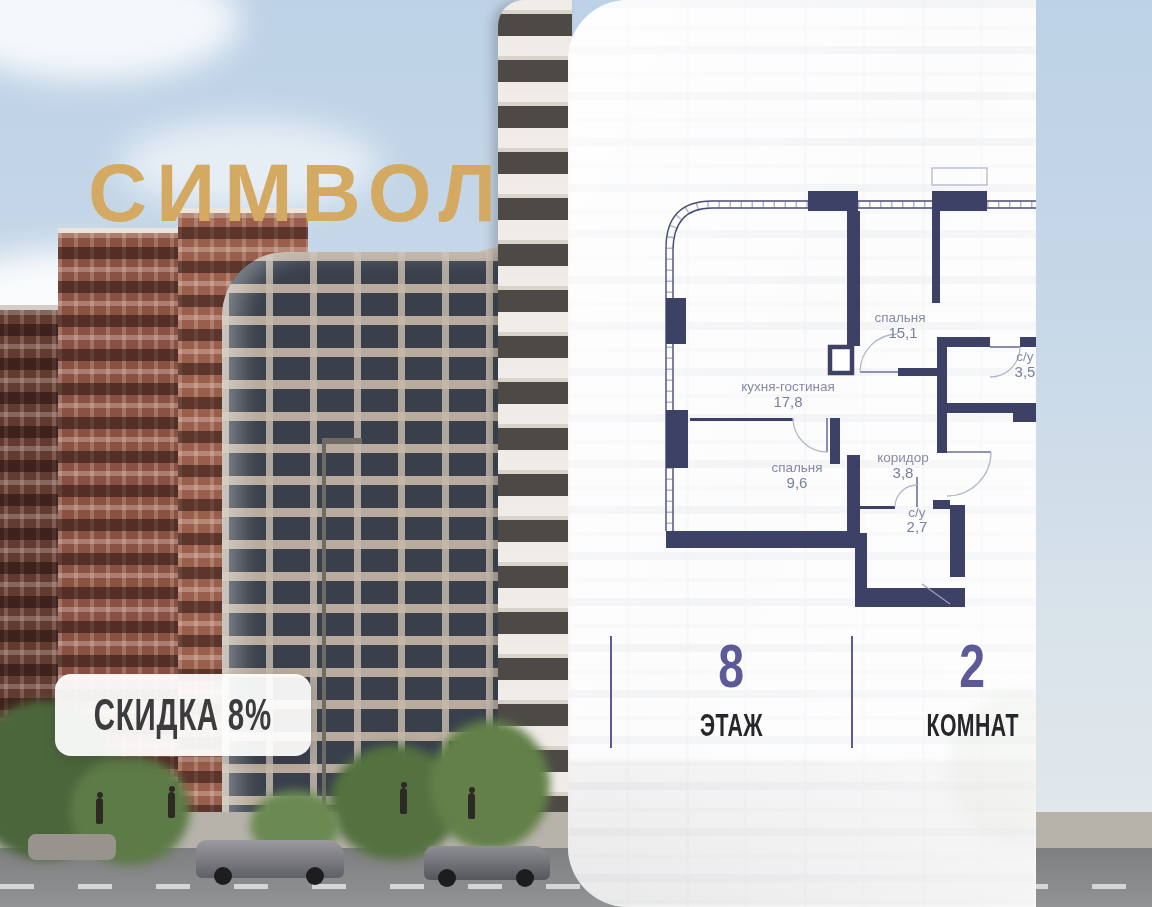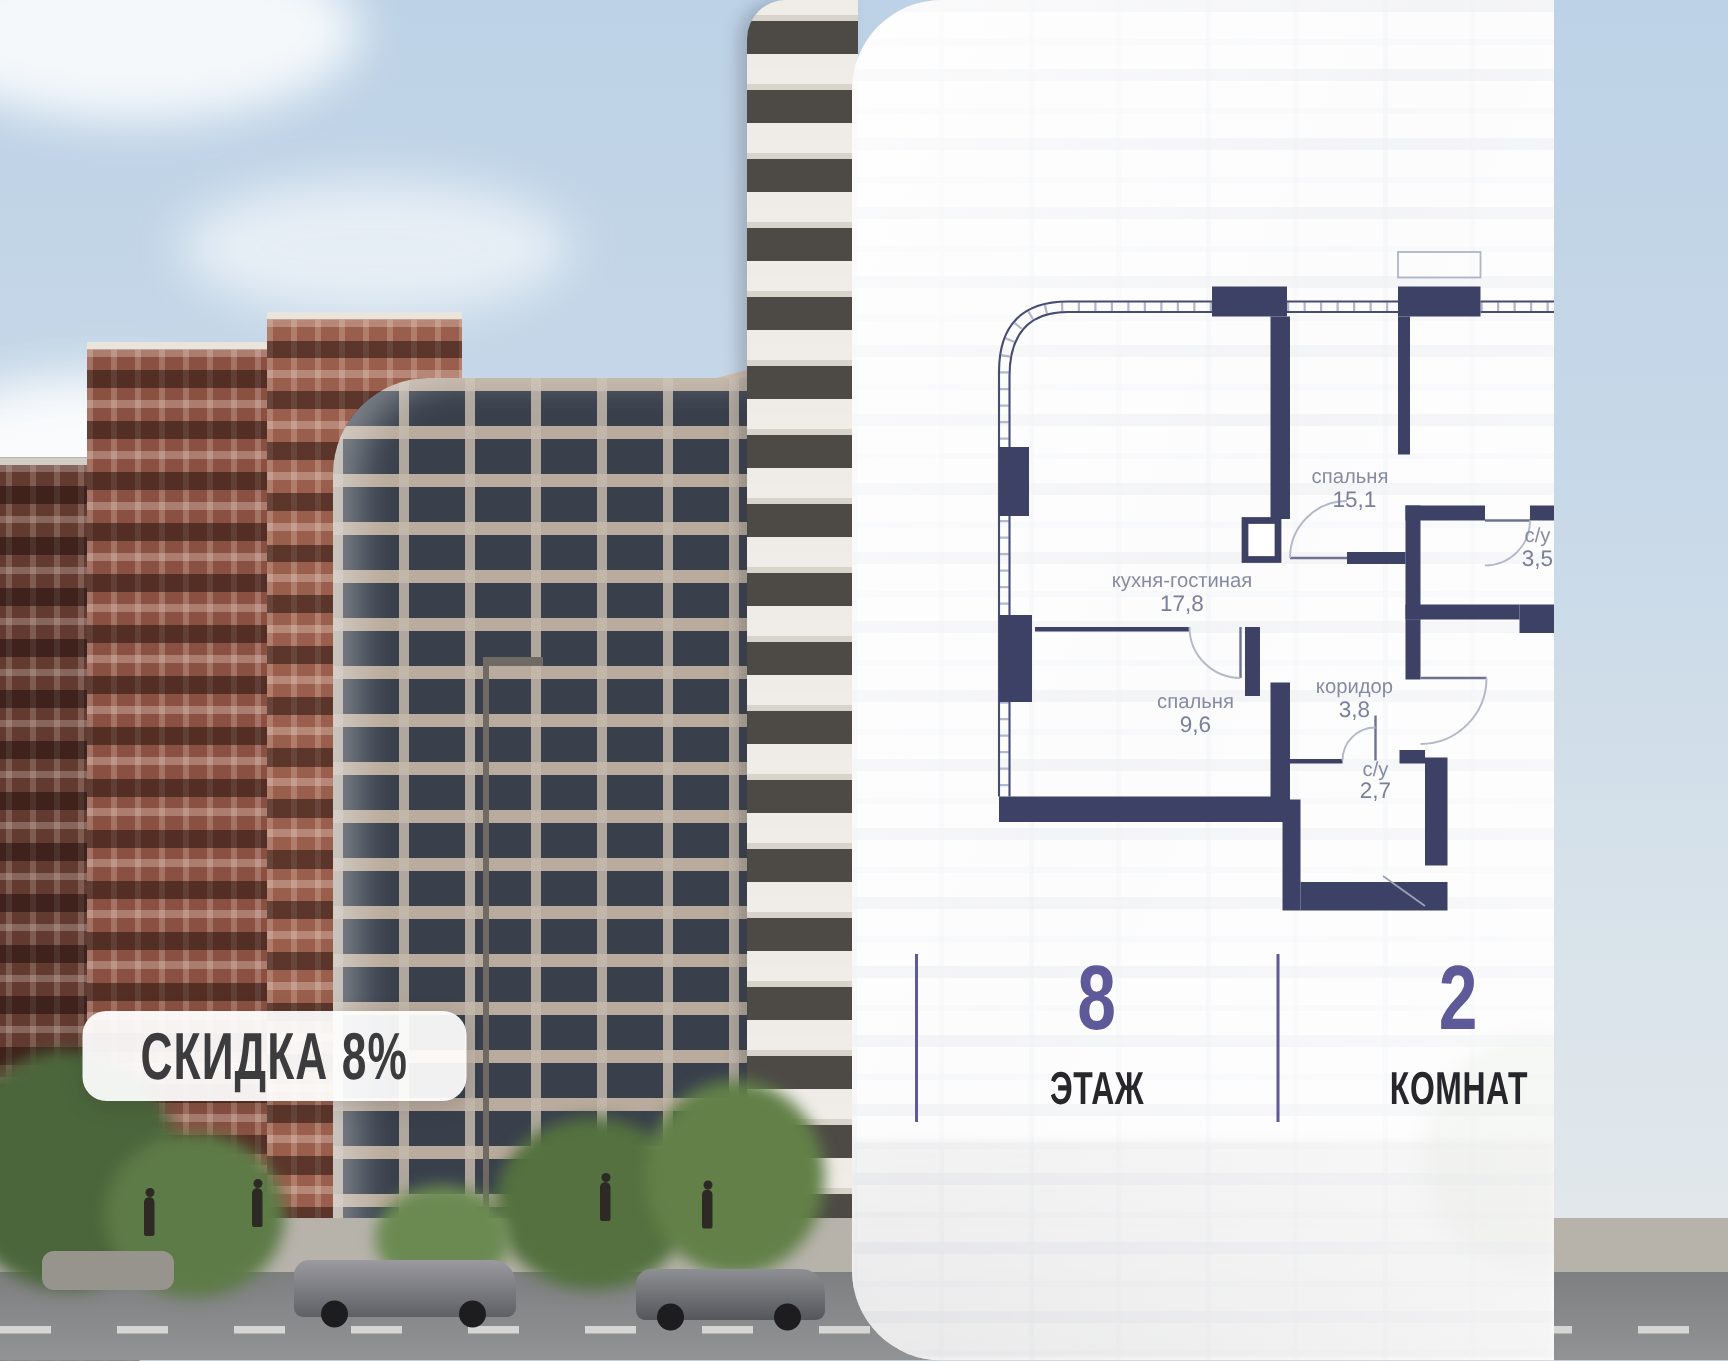--- a/index.html
+++ b/index.html
@@ -45,21 +45,21 @@
   .car .wh{position:absolute;bottom:-7px;width:18px;height:18px;border-radius:50%;background:#1d1d1f;}
   .carA{left:196px;top:840px;width:148px;height:38px;background:linear-gradient(180deg,#9a9aa0,#5f6066);}
   .carB{left:424px;top:846px;width:126px;height:34px;background:linear-gradient(180deg,#8e8f93,#55565b);}
   .carC{left:28px;top:834px;width:88px;height:26px;background:#97948e;border-radius:8px;}
   .person{position:absolute;width:7px;height:26px;border-radius:4px 4px 2px 2px;background:#2d2924;}
   .person:before{content:"";position:absolute;left:1px;top:-6px;width:6px;height:6px;border-radius:50%;background:#2d2924;}
   .p1{left:168px;top:792px;}.p2{left:400px;top:788px;}.p3{left:468px;top:793px;}.p4{left:96px;top:798px;}
   
   .logo{position:absolute;left:88px;top:146px;font-size:82px;font-weight:bold;letter-spacing:9px;color:#d4aa63;z-index:5;}
   
-  .badge{position:absolute;left:55px;top:674px;width:256px;height:60px;background:rgba(255,255,255,.93);border-radius:16px;z-index:6;
+  .badge{position:absolute;left:55px;top:674px;width:256px;height:82px;background:rgba(255,255,255,.93);border-radius:16px;z-index:6;
     display:flex;align-items:center;justify-content:center;box-shadow:0 4px 14px rgba(40,40,40,.18);}
   .badge span{font-size:41px;font-weight:bold;color:#3c3c3e;display:inline-block;transform:scaleX(.72) scaleY(1.08);letter-spacing:1px;white-space:nowrap;}
   
   .card{position:absolute;left:568px;top:0;width:468px;height:907px;background:#fafafb;border-radius:60px 0 0 60px;overflow:hidden;z-index:10;}
   .facade-fade{position:absolute;inset:0;opacity:.55;background-image:
       repeating-linear-gradient(180deg,rgba(199,203,214,.55) 0 8px,rgba(255,255,255,0) 8px 26px,rgba(219,223,231,.5) 26px 30px,rgba(255,255,255,0) 30px 46px),
       repeating-linear-gradient(90deg,rgba(203,208,218,.4) 0 3px,transparent 3px 58px,rgba(214,218,227,.35) 58px 61px,transparent 61px 118px);}
   .facade-wash{position:absolute;inset:0;background:linear-gradient(115deg,rgba(255,255,255,.8) 0%,rgba(255,255,255,.45) 45%,rgba(255,255,255,.75) 100%);}
   .fade-street{position:absolute;left:0;top:760px;width:100%;height:147px;background:linear-gradient(180deg,rgba(150,150,152,.18),rgba(120,121,124,.28));filter:blur(2px);}
   .fade-tree{position:absolute;left:380px;top:690px;width:150px;height:160px;border-radius:50%;background:rgba(120,150,100,.18);filter:blur(8px);}
@@ -112,20 +112,21 @@
         <span class="wh" style="left:14px"></span>
         <span class="wh" style="right:16px"></span>
       </div>
     <div class="car carC"></div>
 
     <div class="person p1"></div>
     <div class="person p2"></div>
     <div class="person p3"></div>
     <div class="person p4"></div>
 
+    <div class="logo">СИМВОЛ</div>
 
     <div class="badge">
       <span>СКИДКА 8%</span>
     </div>
   </div>
 
   <div class="card">
     <div class="facade-fade"></div>
     <div class="fade-tree"></div>
     <div class="fade-street"></div>

